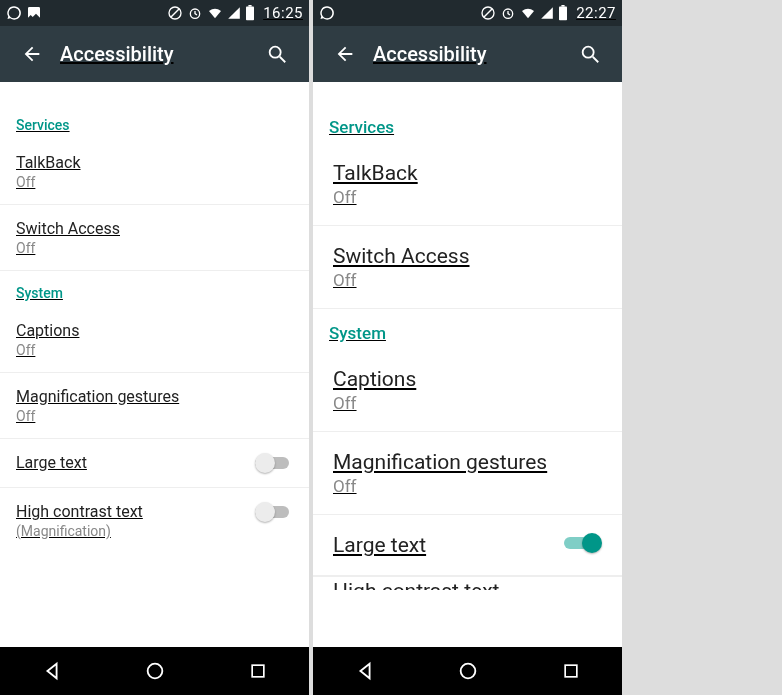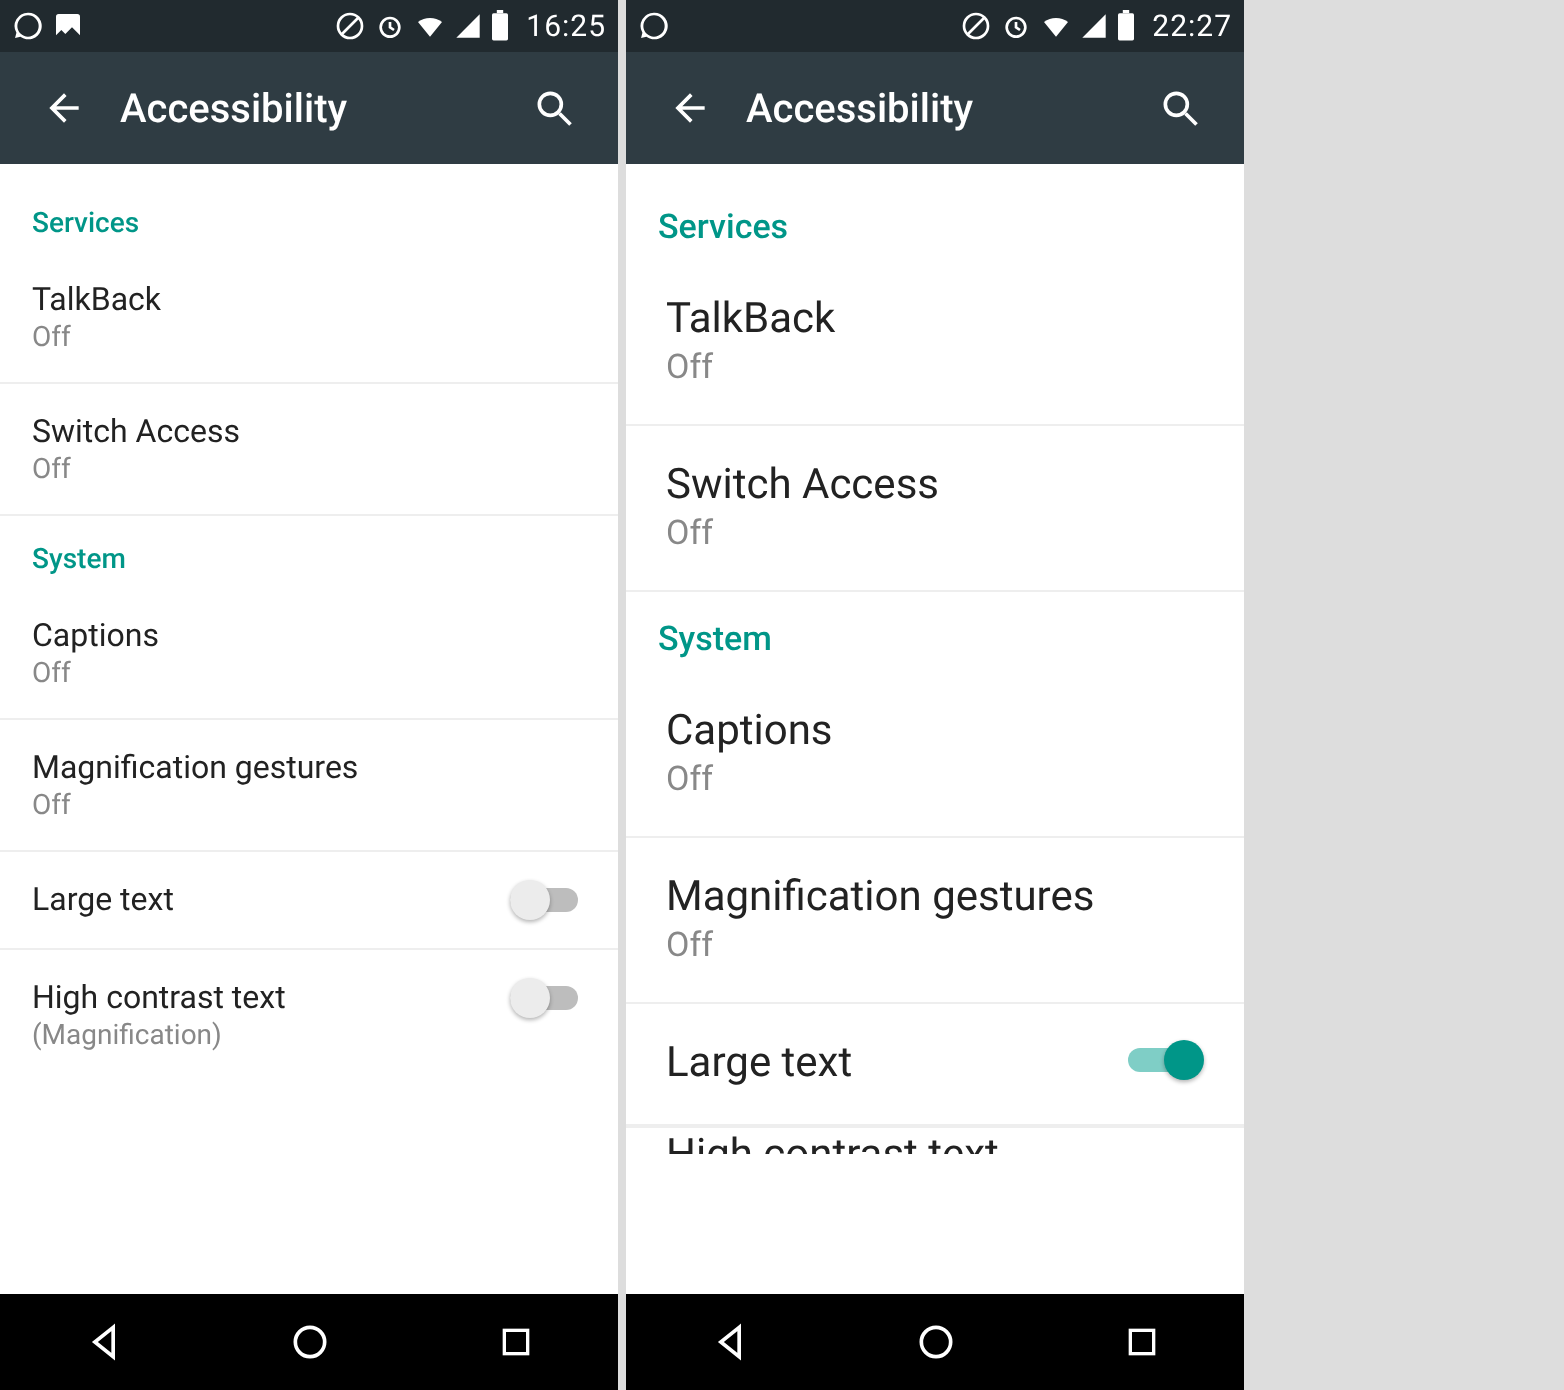--- a/index.html
+++ b/index.html
@@ -13,20 +13,21 @@
     background: #ddd;
   }
   .phone {
     width: 309px;
     height: 695px;
     background: #fff;
     display: flex;
     flex-direction: column;
     position: relative;
     overflow: hidden;
+    text-decoration: underline;
   }
   
   .statusbar {
     height: 26px;
     background: #212a2f;
     color: #fff;
     display: flex;
     align-items: center;
     justify-content: space-between;
     padding: 0 6px;
@@ -46,21 +47,21 @@
   }
   .appbar .back { width: 40px; display:flex; align-items:center; justify-content:center; }
   .appbar .title { font-size: 20px; font-weight: 500; flex: 1; margin-left: 8px; }
   .appbar .search { width: 40px; display:flex; align-items:center; justify-content:center; }
   .appbar svg { fill:#fff; }
   
   .content {
     flex: 1;
     overflow: hidden;
     background: #fff;
-    padding-top: 8px;
+    padding-top: 21px;
   }
   .section-header {
     color: #009688;
     font-size: 14px;
     font-weight: 500;
     padding: 14px 16px 6px 16px;
   }
   .item {
     padding: 14px 16px;
     border-bottom: 1px solid #eee;

